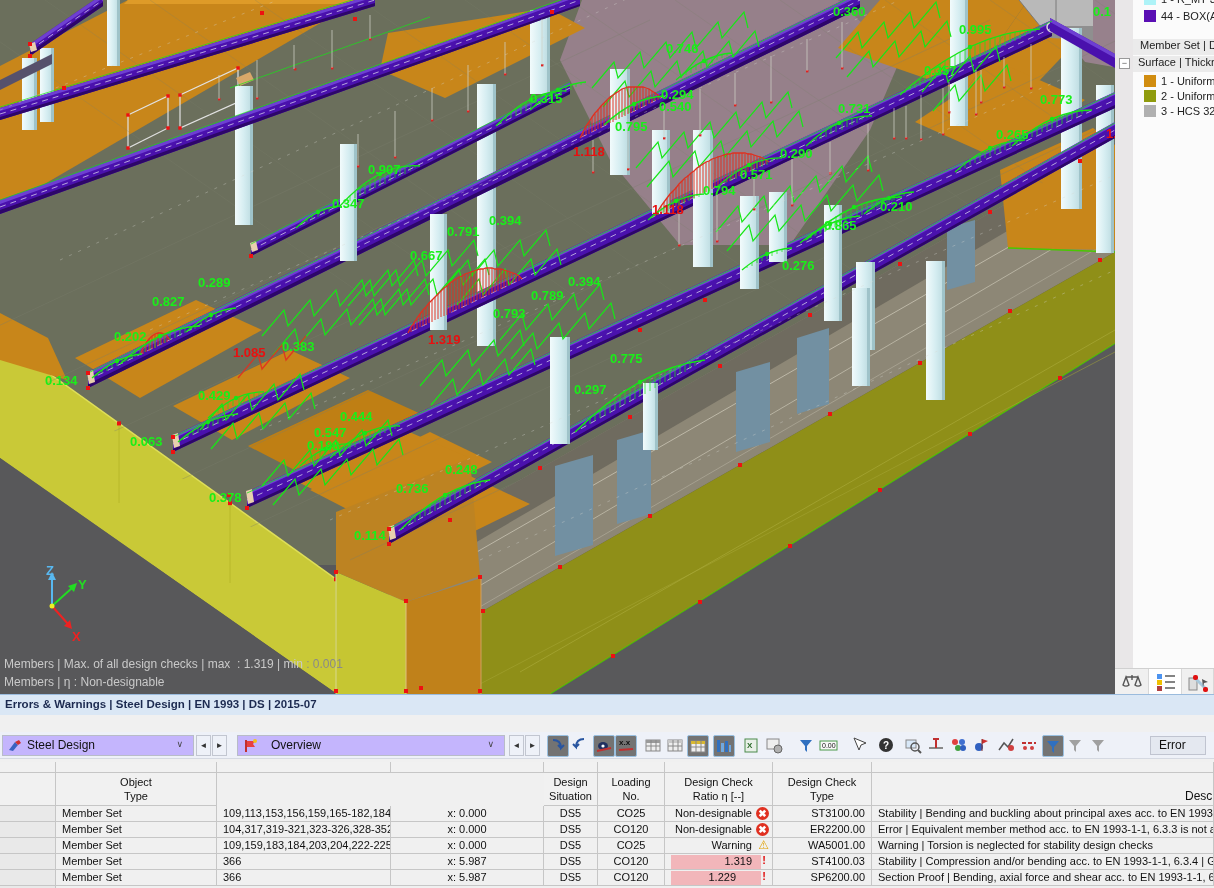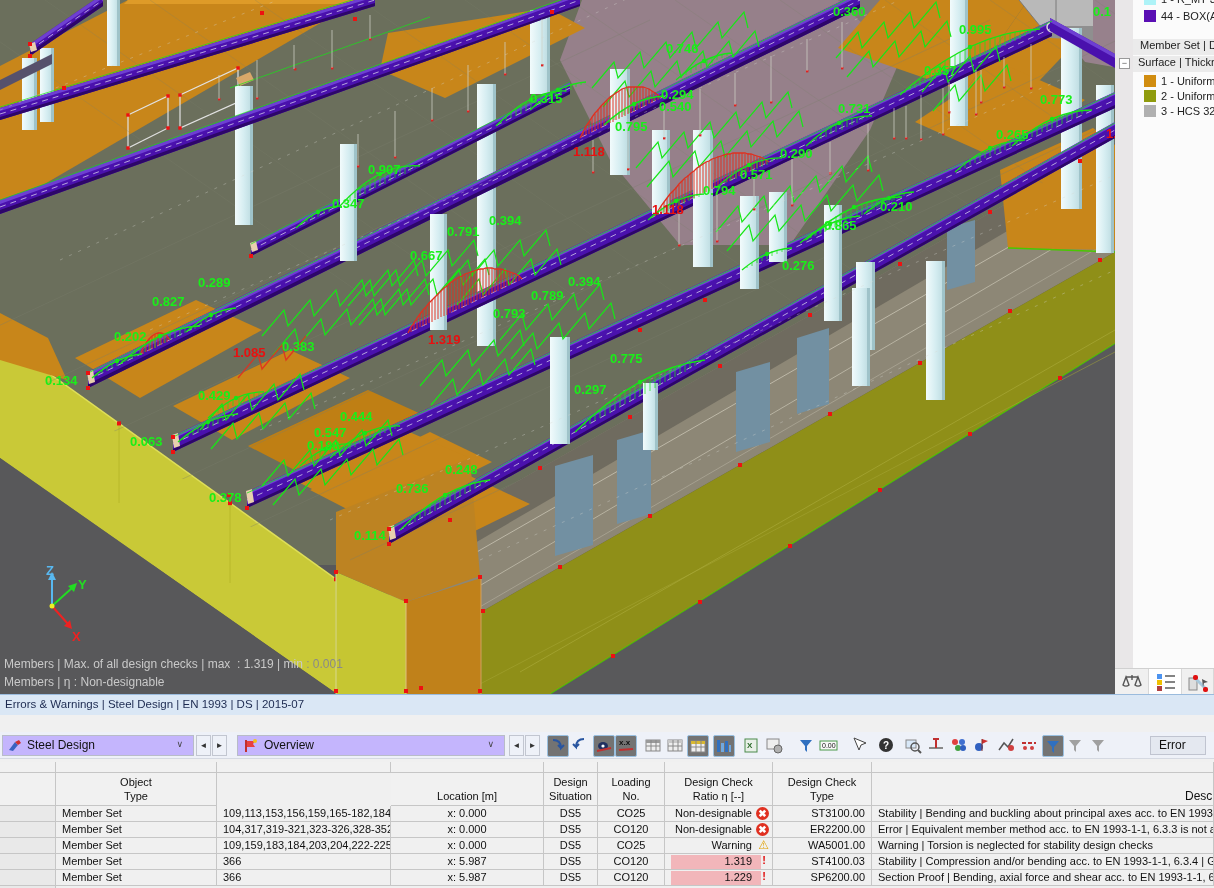--- a/index.html
+++ b/index.html
@@ -6,21 +6,21 @@
 #vp{position:absolute;left:0;top:0;width:1115px;height:694px;background:#58585a}
 #side{position:absolute;left:1115px;top:0;width:99px;height:694px;background:#e9e7e8}
 #sidein{position:absolute;left:1133px;top:0;width:81px;height:668px;background:#fbfbfb}
 .lr{position:absolute;left:0;height:15px;font-size:11px;color:#222;white-space:nowrap}
 .sw{position:absolute;left:11px;width:12px;height:12px;top:1px}
 .lt{position:absolute;left:28px;top:1px}
 .hdr{position:absolute;left:0;width:81px;height:16px;background:#ebebeb;font-size:11px;color:#222;white-space:nowrap}
 #tabs{position:absolute;left:1115px;top:668px;width:99px;height:26px;background:#f0f0f0;border-top:1px solid #d0d0d0}
 .tab{position:absolute;top:0;height:26px;border-right:1px solid #d8d8d8}
 #bp{position:absolute;left:0;top:694px;width:1214px;height:194px;background:#f0f0f0}
-#title{position:absolute;left:0;top:0;width:1214px;height:21px;background:#dae7f5;border-top:1px solid #9abbdd;font-size:11.5px;font-weight:normal;color:#1c2a50;padding:3px 0 0 5px}
+#title{position:absolute;left:0;top:0;width:1214px;height:21px;background:#dae7f5;border-top:1px solid #9abbdd;font-size:11.5px;font-weight:bold;color:#1c2a50;padding:3px 0 0 5px}
 #menu{position:absolute;left:0;top:21px;width:1214px;height:17px;background:#f6f6f6;font-size:11.5px;color:#111}
 .mi{position:absolute;top:1px}
 #tbar{position:absolute;left:0;top:38px;width:1214px;height:27px;background:#eef1f8;border-bottom:1px solid #d5d9e2}
 .combo{position:absolute;top:3px;height:21px;background:#c4b5fd;border:1px solid #b8bcc8;font-size:12px;color:#111}
 .cbtn{position:absolute;top:3px;width:15px;height:21px;background:#eef1f8;border:1px solid #c2c6d0;font-size:8px;color:#333;text-align:center;line-height:20px}
 .ico{position:absolute;top:3px;width:22px;height:22px}
 .icob{background:#737373;border:1px solid #9ac0e0;border-radius:2px}
 #tbl{position:absolute;left:0;top:68px;width:1214px;height:126px;font-size:11px;color:#111}
 .cell{position:absolute;border-right:1px solid #c6c6c6;border-bottom:1px solid #c6c6c6;overflow:hidden;white-space:nowrap}
 .hc{background:#f1f1f1;text-align:center}
@@ -536,21 +536,21 @@
 </div>
 <div id="bp">
     <div id="title">Errors &amp; Warnings | Steel Design | EN 1993 | DS | 2015-07</div>
     <div id="tbar">
       <div class="combo" style="left:2px;width:192px;padding:2px 0 0 24px">Steel Design<span style="position:absolute;right:10px;top:3px;font-size:9px;color:#444">∨</span><svg style="position:absolute;left:4px;top:2px" width="16" height="16">
           <path d="M2 12 L8 4 L11 7 L6 13 Z" fill="#3a62c0"></path>
           <path d="M8 4 l4 -2 2 3 -3 2 z" fill="#d03030"></path>
         </svg></div>
       <div class="cbtn" style="left:196px">◄</div>
       <div class="cbtn" style="left:212px">►</div>
-      <div class="combo" style="left:237px;width:268px;padding:2px 0 0 26px">Overview<span style="position:absolute;right:10px;top:3px;font-size:9px;color:#444">∨</span><svg style="position:absolute;left:5px;top:2px" width="16" height="16">
+      <div class="combo" style="left:237px;width:268px;padding:2px 0 0 33px">Overview<span style="position:absolute;right:10px;top:3px;font-size:9px;color:#444">∨</span><svg style="position:absolute;left:5px;top:2px" width="16" height="16">
           <line x1="3" y1="2" x2="3" y2="14" stroke="#c03030" stroke-width="2"></line>
           <path d="M4 3 h8 l-2 3 2 3 h-8 z" fill="#e84040"></path>
           <circle cx="12" cy="3" r="2" fill="#f0c020"></circle>
         </svg></div>
       <div class="cbtn" style="left:509px">◄</div>
       <div class="cbtn" style="left:525px">►</div>
       <div class="ico icob" style="left:547px"><svg width="20" height="20">
           <path d="M5 4 q8 0 8 8 l3 -3 m-3 3 l-3 -3" stroke="#2855a0" stroke-width="2" fill="none"></path>
         </svg></div>
       <div class="ico" style="left:569px"><svg width="20" height="20">
@@ -660,21 +660,20 @@
       <div class="cell hc" style="left:56px;top:0;width:161px;height:11px"></div>
       <div class="cell hc" style="left:217px;top:0;width:174px;height:11px"></div>
       <div class="cell hc" style="left:391px;top:0;width:153px;height:11px"></div>
       <div class="cell hc" style="left:544px;top:0;width:54px;height:11px"></div>
       <div class="cell hc" style="left:598px;top:0;width:67px;height:11px"></div>
       <div class="cell hc" style="left:665px;top:0;width:108px;height:11px"></div>
       <div class="cell hc" style="left:773px;top:0;width:99px;height:11px"></div>
       <div class="cell hc" style="left:872px;top:0;width:342px;height:11px"></div>
       <div class="cell hc" style="left:0px;top:11px;width:56px;height:33px;padding-top:2px;line-height:14px"></div>
       <div class="cell hc" style="left:56px;top:11px;width:161px;height:33px;padding-top:2px;line-height:14px">Object<br>Type</div>
-      <div class="cell hc" style="left:391px;top:11px;width:153px;height:33px;padding-top:16px;line-height:14px">Location [m]</div>
       <div class="cell hc" style="left:544px;top:11px;width:54px;height:33px;padding-top:2px;line-height:14px">Design<br>Situation</div>
       <div class="cell hc" style="left:598px;top:11px;width:67px;height:33px;padding-top:2px;line-height:14px">Loading<br>No.</div>
       <div class="cell hc" style="left:665px;top:11px;width:108px;height:33px;padding-top:2px;line-height:14px">Design Check<br>Ratio η [--]</div>
       <div class="cell hc" style="left:773px;top:11px;width:99px;height:33px;padding-top:2px;line-height:14px">Design Check<br>Type</div>
       <div class="cell hc" style="left:872px;top:11px;width:342px;height:33px;padding-top:2px;line-height:14px"></div>
       <div style="position:absolute;left:1185px;top:27px;font-size:12px;color:#111">Desc</div>
       <div class="cell rh" style="left:0;top:44px;width:56px;height:16px"></div>
       <div class="cell" style="left:56px;top:44px;width:161px;height:16px;padding:1px 0 0 6px">Member Set</div>
       <div class="cell" style="left:217px;top:44px;width:174px;height:16px;padding:1px 0 0 6px">109,113,153,156,159,165-182,184,...</div>
       <div class="cell" style="left:391px;top:44px;width:153px;height:16px;padding-top:1px;text-align:center">x: 0.000</div>
@@ -724,19 +723,19 @@
       <div class="cell" style="left:773px;top:92px;width:99px;height:16px;padding:1px 6px 0 0;text-align:right">ST4100.03</div>
       <div class="cell" style="left:872px;top:92px;width:342px;height:16px;padding:1px 0 0 6px">Stability | Compression and/or bending acc. to EN 1993-1-1, 6.3.4 | Gene</div>
       <div class="cell rh" style="left:0;top:108px;width:56px;height:16px"></div>
       <div class="cell" style="left:56px;top:108px;width:161px;height:16px;padding:1px 0 0 6px">Member Set</div>
       <div class="cell" style="left:217px;top:108px;width:174px;height:16px;padding:1px 0 0 6px">366</div>
       <div class="cell" style="left:391px;top:108px;width:153px;height:16px;padding-top:1px;text-align:center">x: 5.987</div>
       <div class="cell" style="left:544px;top:108px;width:54px;height:16px;padding-top:1px;text-align:center">DS5</div>
       <div class="cell" style="left:598px;top:108px;width:67px;height:16px;padding-top:1px;text-align:center">CO120</div>
       <div class="cell" style="left:665px;top:108px;width:108px;height:16px">
         <span style="position:absolute;left:6px;top:1px;width:90px;height:14px;background:#f2b6ba"></span>
-        <span style="position:absolute;right:20px;top:1px">1.229</span>
+        <span style="position:absolute;right:36px;top:1px">1.229</span>
         <span style="position:absolute;right:6px;top:0px;color:#e01010;font-weight:bold">!</span>
       </div>
       <div class="cell" style="left:773px;top:108px;width:99px;height:16px;padding:1px 6px 0 0;text-align:right">SP6200.00</div>
       <div class="cell" style="left:872px;top:108px;width:342px;height:16px;padding:1px 0 0 6px">Section Proof | Bending, axial force and shear acc. to EN 1993-1-1, 6.2.9.2</div>
       <div class="cell rh" style="left:0;top:124px;width:56px;height:7px"></div>
     </div>
   </div>
 </body></html>

